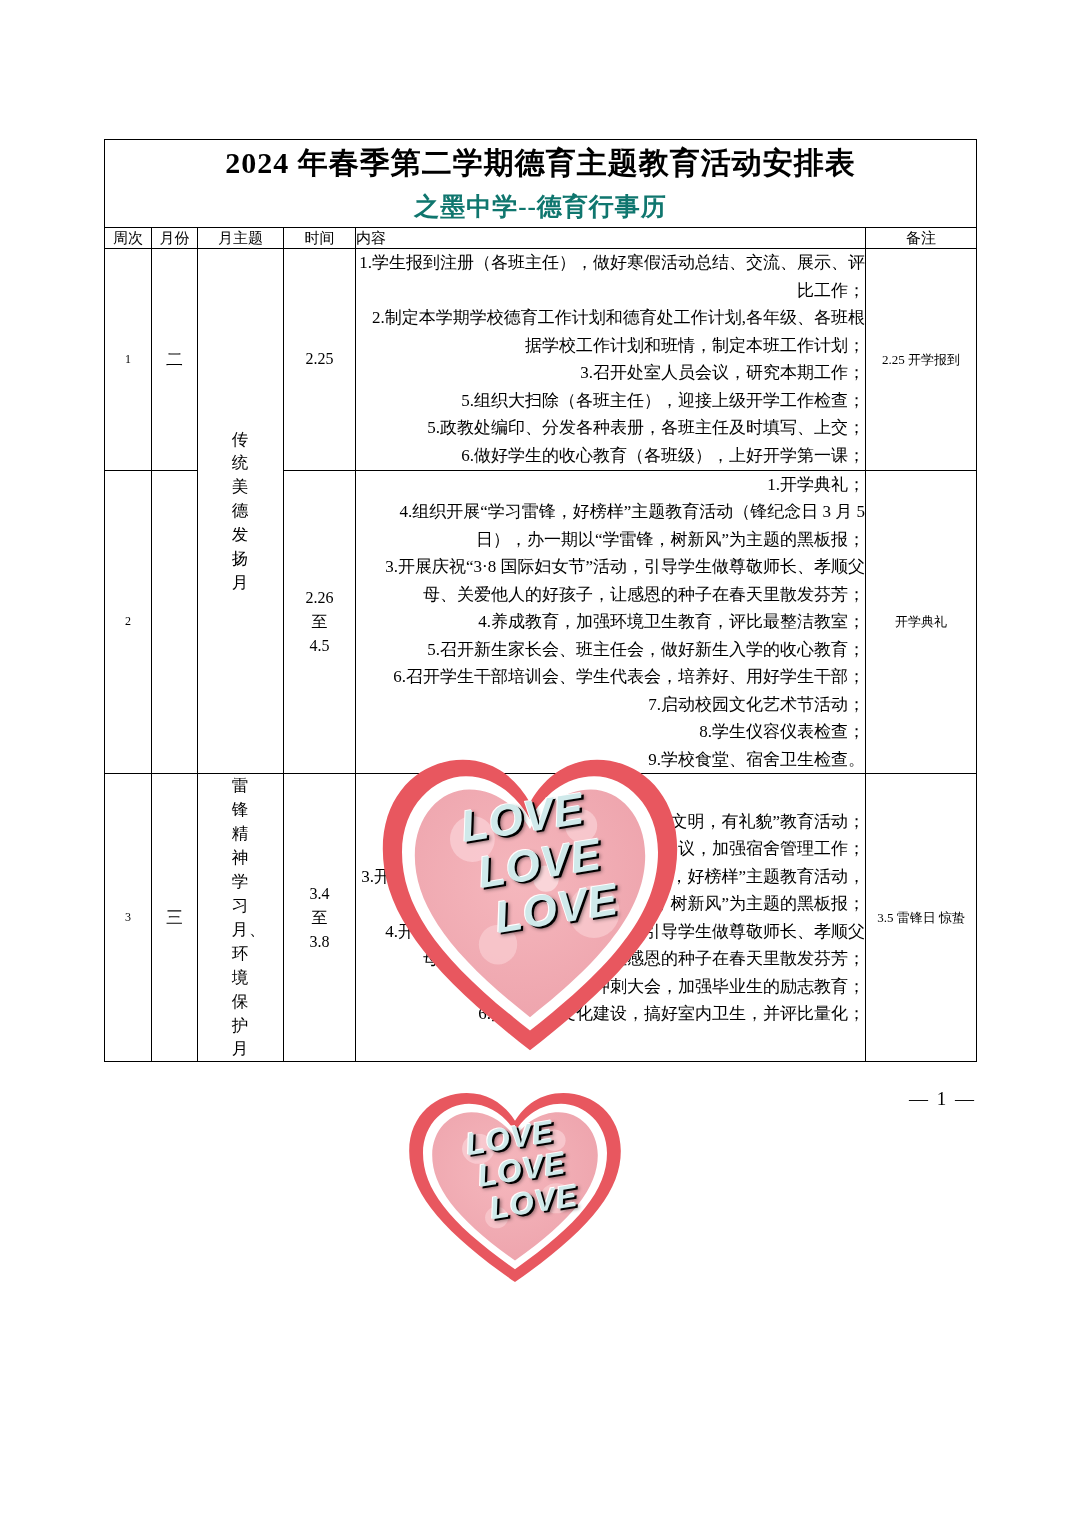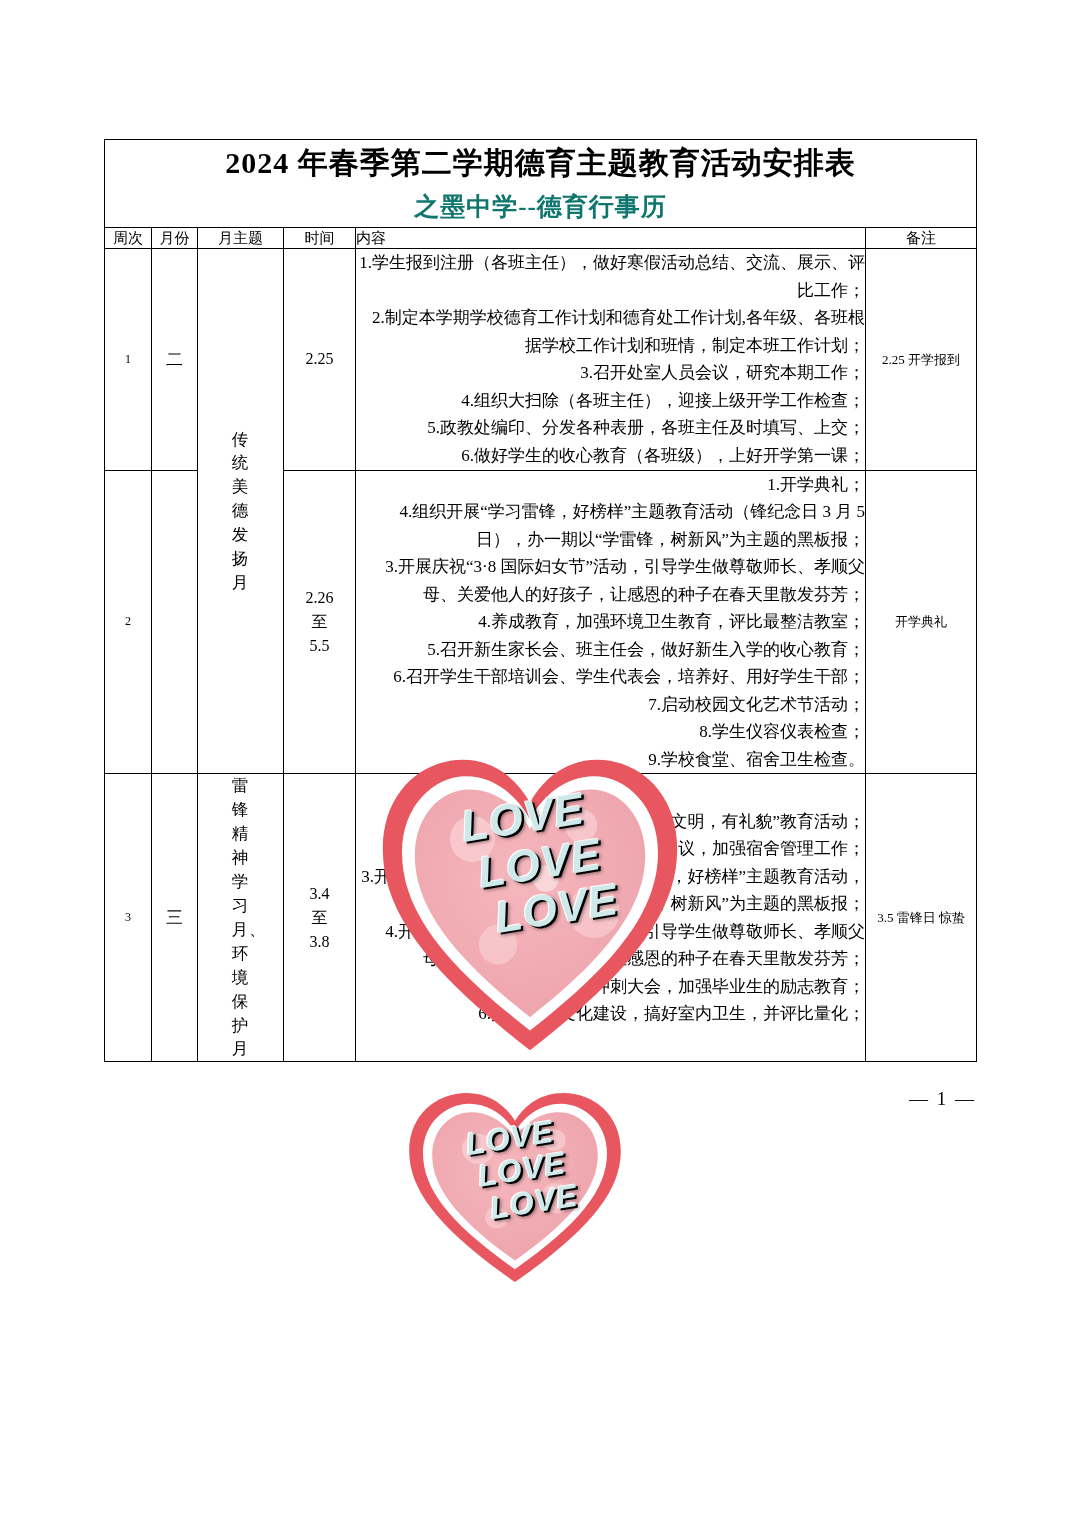--- a/index.html
+++ b/index.html
@@ -203,33 +203,33 @@
         <td class="c-week">1</td>
         <td class="c-month">二</td>
         <td class="c-theme" rowspan="2">
           <span class="vtxt">传统美德发扬月</span>
         </td>
         <td class="c-time">2.25</td>
         <td class="c-content">
           <div>1.学生报到注册（各班主任），做好寒假活动总结、交流、展示、评比工作；</div>
           <div>2.制定本学期学校德育工作计划和德育处工作计划,各年级、各班根据学校工作计划和班情，制定本班工作计划；</div>
           <div>3.召开处室人员会议，研究本期工作；</div>
-          <div>4.组织大扫除（各班主任），迎接上级开学工作检查；</div>
+          <div>5.组织大扫除（各班主任），迎接上级开学工作检查；</div>
           <div>5.政教处编印、分发各种表册，各班主任及时填写、上交；</div>
           <div>6.做好学生的收心教育（各班级），上好开学第一课；</div>
         </td>
         <td class="c-remark">2.25 开学报到</td>
       </tr>
 
       <tr>
         <td class="c-week">2</td>
         <td class="c-month"></td>
         <td class="c-time" style="white-space:pre-line">2.26
 至
-5.5</td>
+4.5</td>
         <td class="c-content">
           <div>1.开学典礼；</div>
           <div>4.组织开展“学习雷锋，好榜样”主题教育活动（锋纪念日 3 月 5 日），办一期以“学雷锋，树新风”为主题的黑板报；</div>
           <div>3.开展庆祝“3·8 国际妇女节”活动，引导学生做尊敬师长、孝顺父母、关爱他人的好孩子，让感恩的种子在春天里散发芬芳；</div>
           <div>4.养成教育，加强环境卫生教育，评比最整洁教室；</div>
           <div>5.召开新生家长会、班主任会，做好新生入学的收心教育；</div>
           <div>6.召开学生干部培训会、学生代表会，培养好、用好学生干部；</div>
           <div>7.启动校园文化艺术节活动；</div>
           <div>8.学生仪容仪表检查；</div>
           <div>9.学校食堂、宿舍卫生检查。</div>

